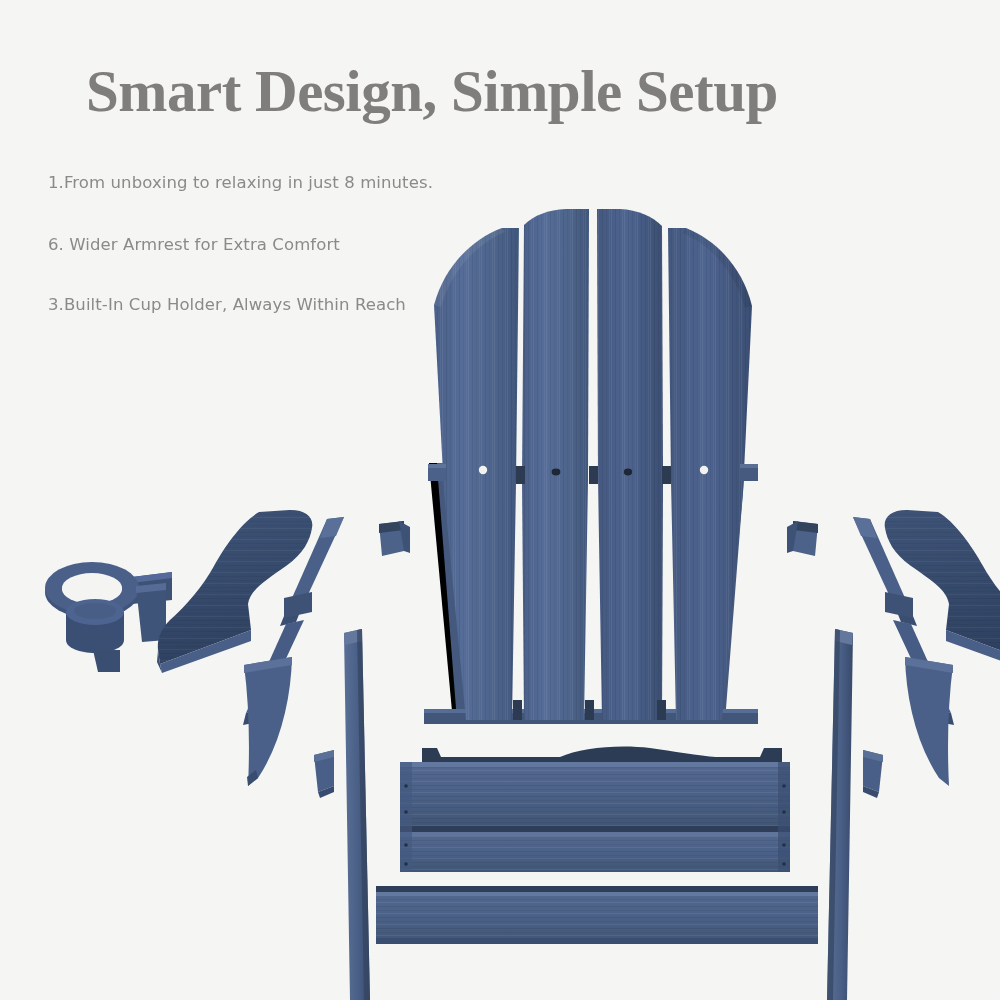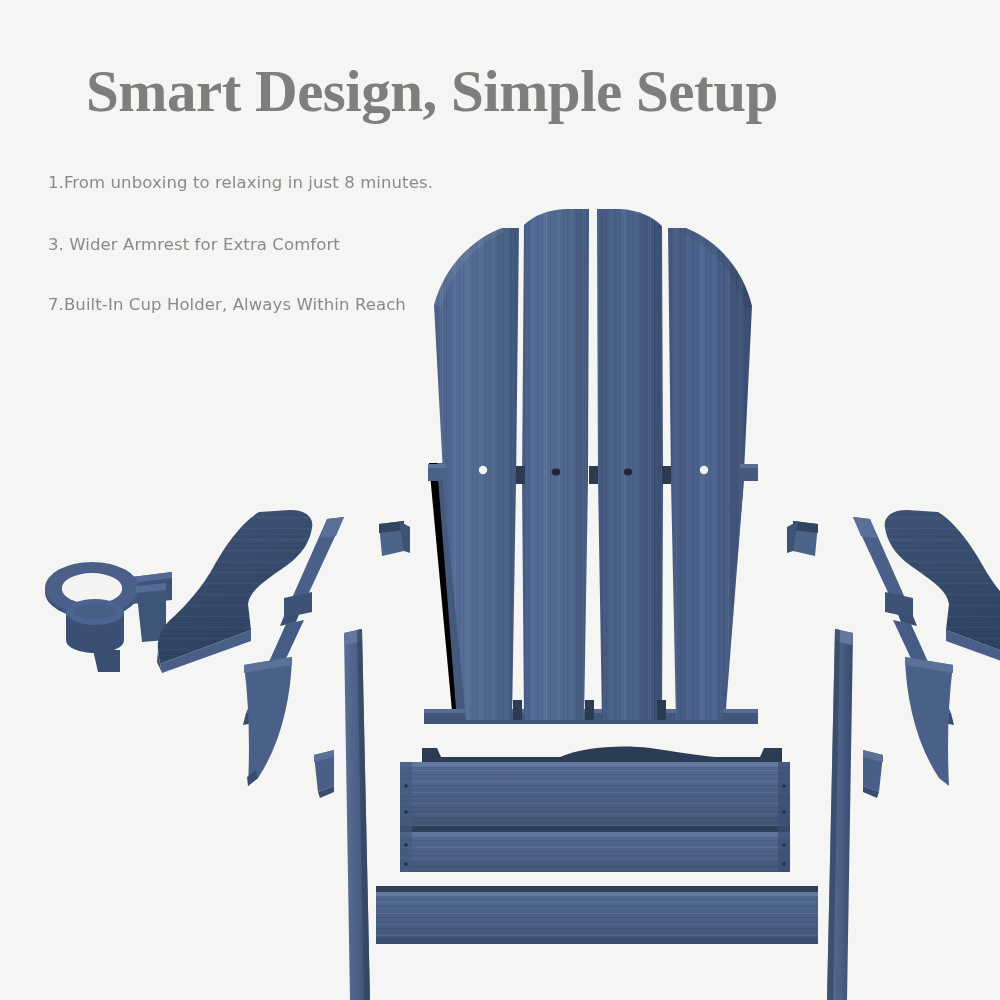--- a/index.html
+++ b/index.html
@@ -416,18 +416,18 @@
       </g>
 
     </svg>
   </div>
 
   <div id="text-block">
     <div id="page-title" style="color: rgb(128, 126, 124);">Smart Design, Simple Setup</div>
 
     <div class="feature-line" id="feature-0" style="color: rgb(138, 138, 136);">1.From unboxing to relaxing in just 8 minutes.</div>
 
-    <div class="feature-line" id="feature-1" style="color: rgb(138, 138, 136);">3. Wider Armrest for Extra Comfort</div>
-
-    <div class="feature-line" id="feature-2" style="color: rgb(138, 138, 136);">7.Built-In Cup Holder, Always Within Reach</div>
+    <div class="feature-line" id="feature-1" style="color: rgb(138, 138, 136);">6. Wider Armrest for Extra Comfort</div>
+
+    <div class="feature-line" id="feature-2" style="color: rgb(138, 138, 136);">3.Built-In Cup Holder, Always Within Reach</div>
   </div>
 
 </div>
 
 </body></html>

